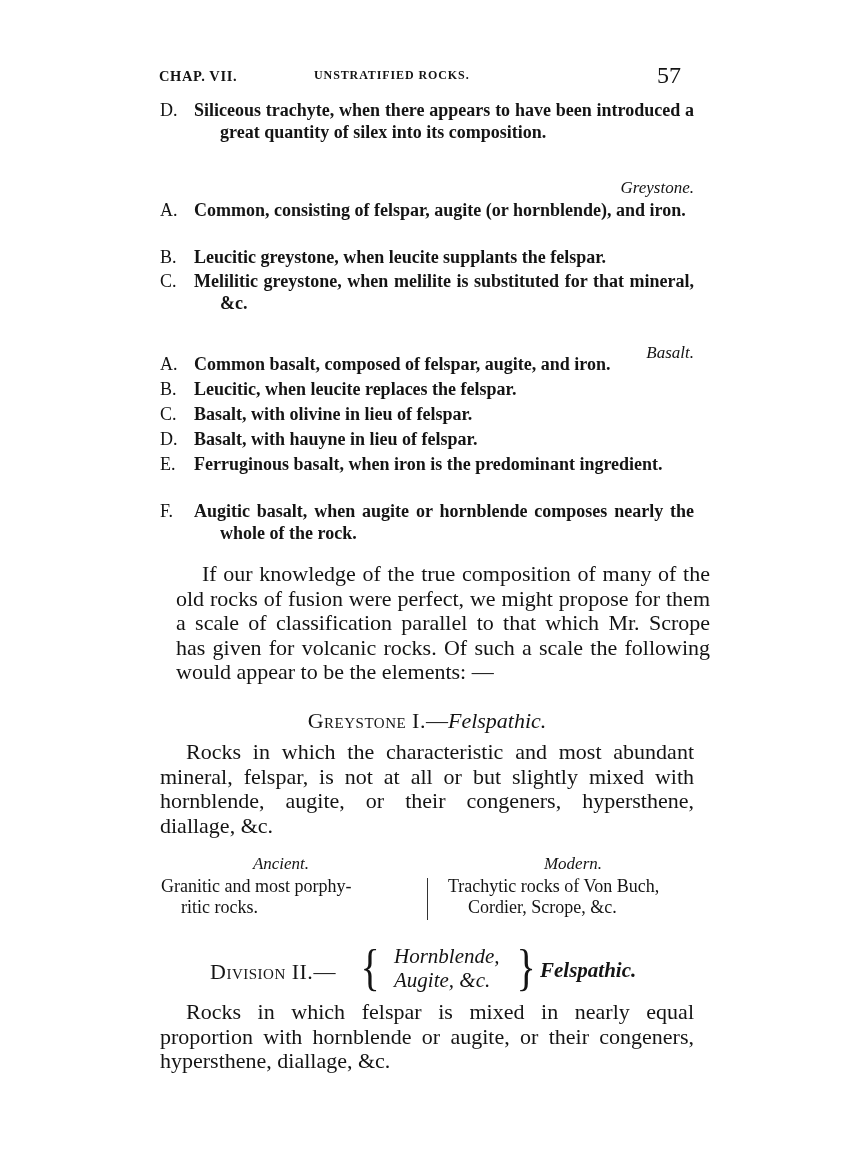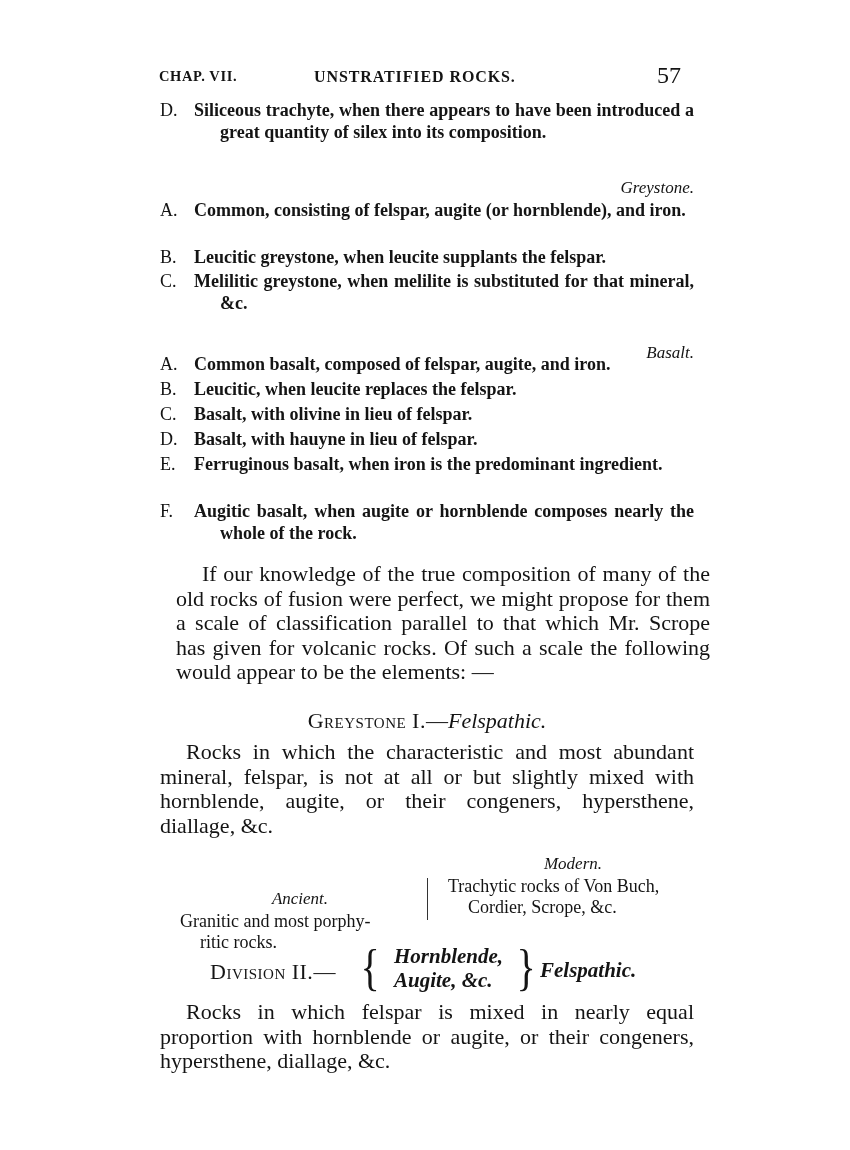--- a/index.html
+++ b/index.html
@@ -6,21 +6,21 @@
   body {
     width: 850px; height: 1150px; position: relative; overflow: hidden;
     font-family: "Liberation Serif", "DejaVu Serif", serif;
     color: #141414;
   }
   .page { position: absolute; left: 0; top: 0; width: 850px; height: 1150px; }
   .running-head {
     position: absolute; left: 159px; top: 64px; width: 522px; height: 28px;
   }
   .rh-chap { position: absolute; left: 0; top: 4px; font-size: 14.5px; font-weight: bold; letter-spacing: 0.6px; }
-  .rh-title { position: absolute; left: 155px; top: 4px; font-size: 16px; font-weight: bold; letter-spacing: 0.9px; }
+  .rh-title { position: absolute; left: 155px; top: 4px; font-size: 12px; font-weight: bold; letter-spacing: 0.9px; }
   .rh-page { position: absolute; right: 0; top: -2px; font-size: 24px; }
 
   .small { font-size: 18px; line-height: 21.5px; }
   .item { position: absolute; left: 160px; width: 534px; text-align: justify; }
   .item .letter { position: absolute; left: 0; top: 0; }
   .item .text { display: block; padding-left: 34px; text-indent: 0; font-weight: bold; }
   .item .text.hang { padding-left: 60px; text-indent: -26px; }
 
   .subhead { position: absolute; left: 160px; width: 534px; text-align: right; font-style: italic; font-size: 17px; }
 
@@ -33,21 +33,21 @@
   .it { font-style: italic; }
 
   .col { position: absolute; font-size: 18px; line-height: 21px; }
   .col .cap { display: block; text-align: center; font-style: italic; font-size: 17px; margin-bottom: 2px; }
   .col .line2 { display: block; padding-left: 20px; }
   .divider-line { position: absolute; left: 427px; top: 878px; width: 1px; height: 42px; background: #333; }
 
   .div2 { position: absolute; left: 210px; top: 940px; width: 460px; height: 56px; font-size: 22px; }
   .div2 .label { position: absolute; left: 0; top: 19px; text-align: center; }
   .div2 .brace-l { position: absolute; left: 148px; top: 2px; font-size: 50px; line-height: 50px; transform: scaleX(0.8); }
-  .div2 .stack { position: absolute; left: 184px; top: 4px; font-style: italic; font-size: 21px; line-height: 24px; font-weight: bold; }
+  .div2 .stack { position: absolute; left: 184px; top: 4px; font-style: italic; font-size: 21px; line-height: 24px; }
   .div2 .brace-r { position: absolute; left: 304px; top: 2px; font-size: 50px; line-height: 50px; transform: scaleX(0.8); }
   .div2 .after { position: absolute; left: 330px; top: 18px; font-style: italic; font-weight: bold; font-size: 21px; }
 </style>
 </head>
 <body>
 
 <div class="page">
 
   <div class="running-head">
     <span class="rh-chap">CHAP. VII.</span>
@@ -104,21 +104,21 @@
     <span class="indent"></span><span>If our knowledge of the true composition of many of the old rocks of fusion were perfect, we might propose for them a scale of classification parallel to that which Mr. Scrope has given for volcanic rocks. Of such a scale the following would appear to be the elements: —</span>
   </div>
 
   <div class="division-head" style="top:708px;">
     <span class="sc">Greystone I.</span><span>—</span><span class="it">Felspathic.</span>
   </div>
   <div class="para big" style="top:740px;">
     <span class="indent"></span><span>Rocks in which the characteristic and most abundant mineral, felspar, is not at all or but slightly mixed with hornblende, augite, or their congeners, hypersthene, diallage, &amp;c.</span>
   </div>
 
-  <div class="col" style="left:161px; top:888px; width:240px;margin-left:19px;">
+  <div class="col" style="left:161px; top:853px; width:240px;">
     <span class="cap">Ancient.</span>
     <span style="display:block;">Granitic and most porphy-</span>
     <span class="line2">ritic rocks.</span>
   </div>
   <div class="divider-line"></div>
   <div class="col" style="left:448px; top:853px; width:250px;">
     <span class="cap">Modern.</span>
     <span style="display:block;">Trachytic rocks of Von Buch,</span>
     <span class="line2">Cordier, Scrope, &amp;c.</span>
   </div>

